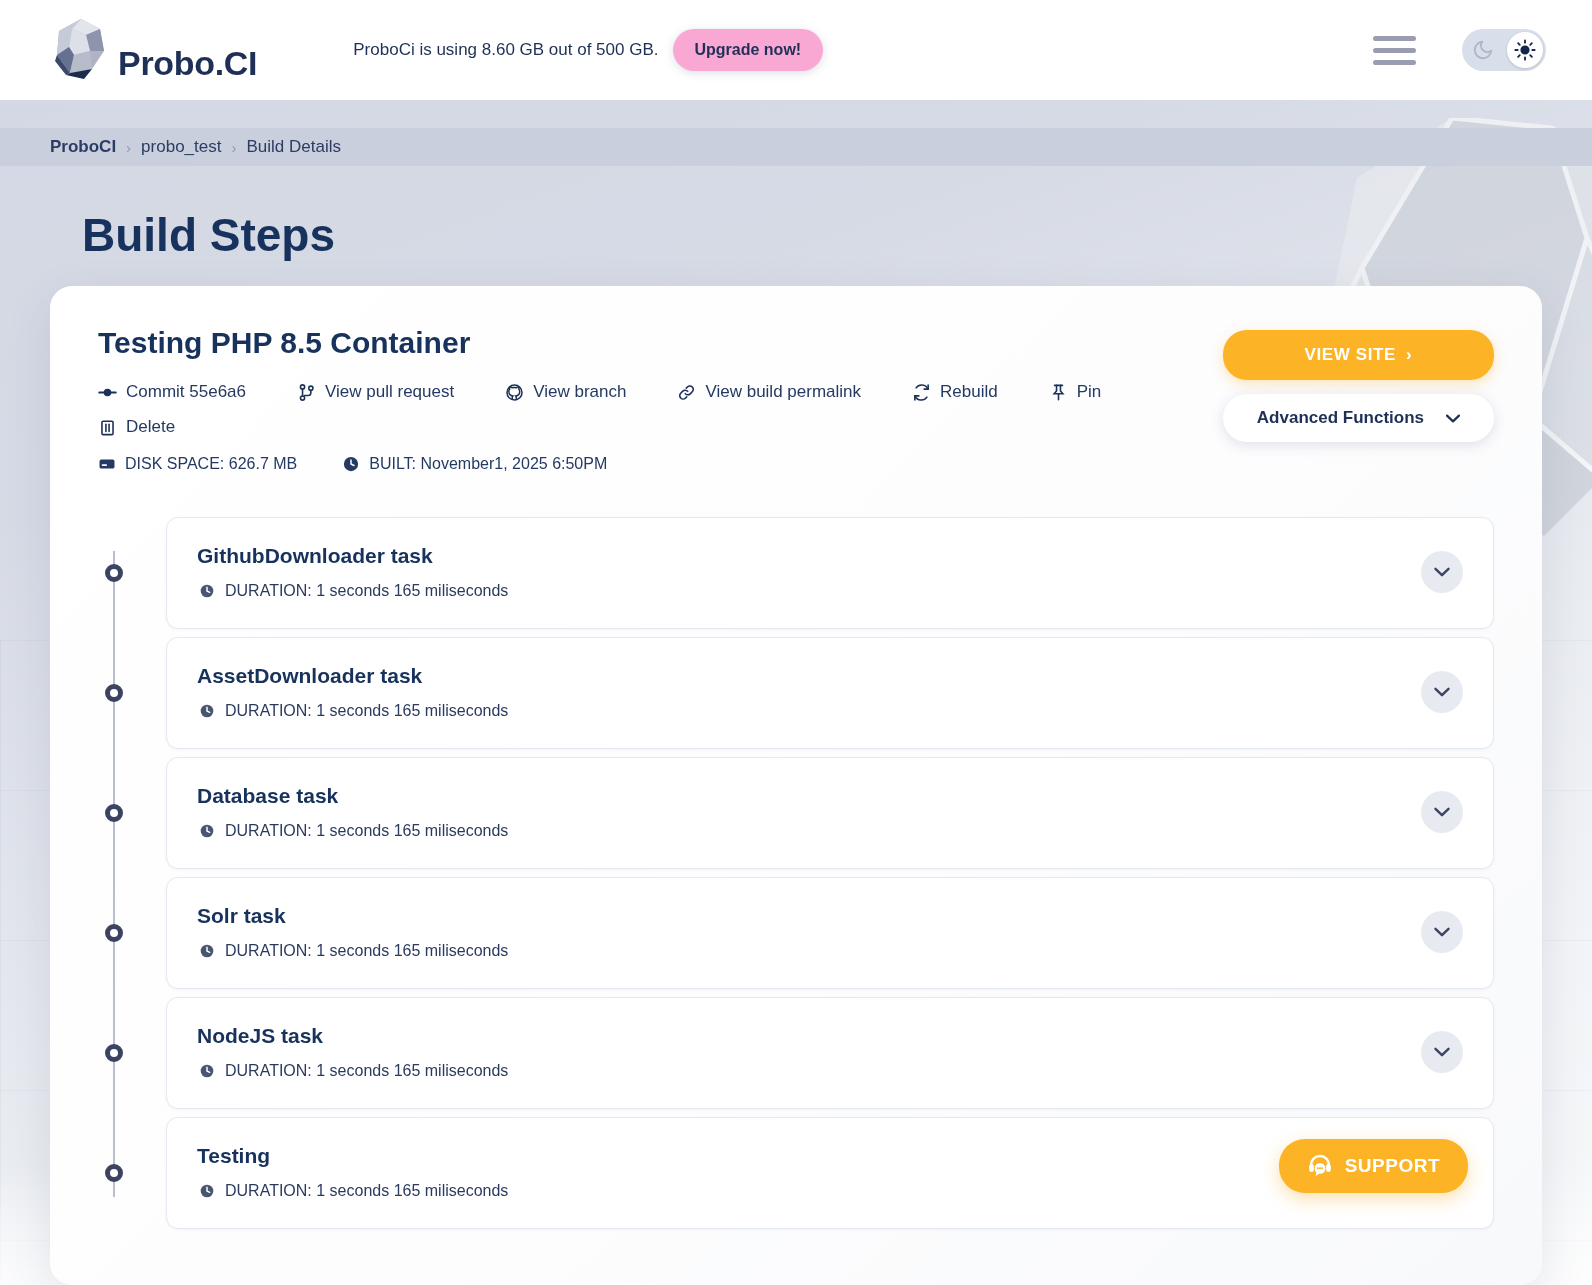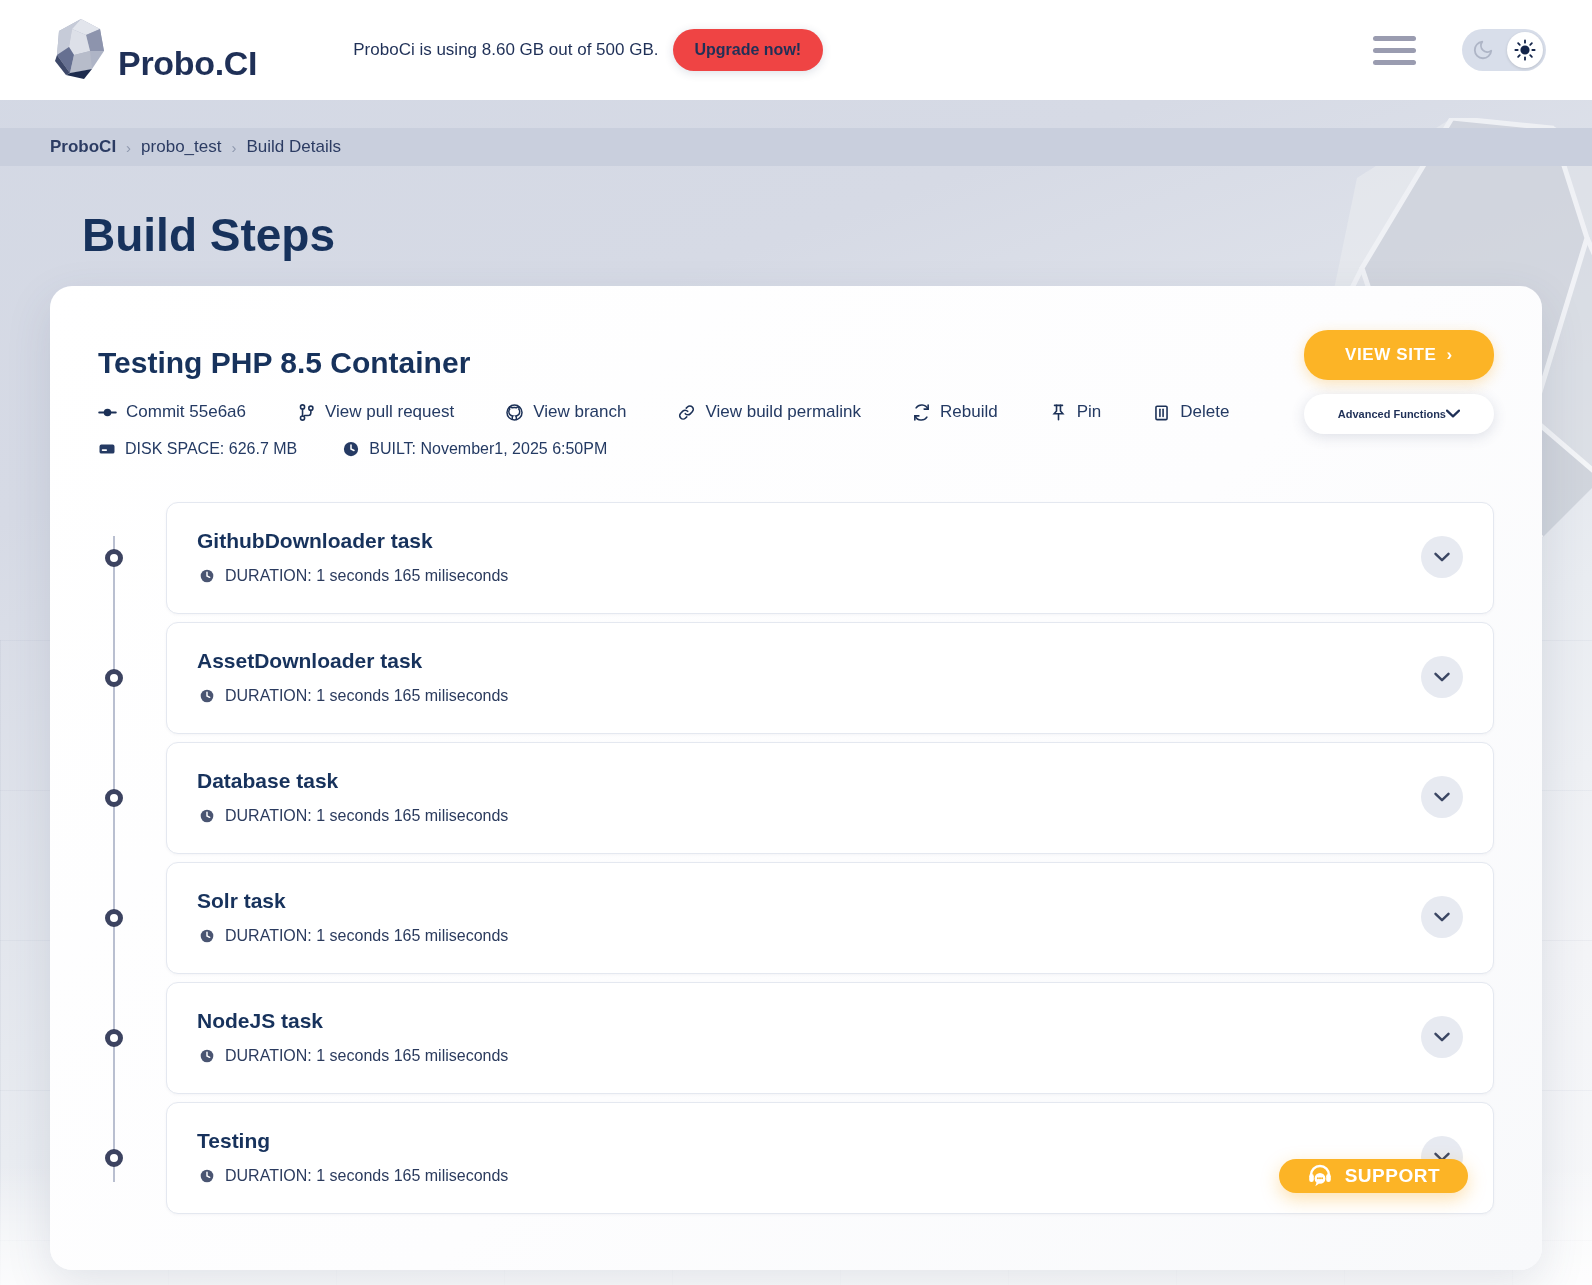--- a/index.html
+++ b/index.html
@@ -51,21 +51,21 @@
   }
   .brand { display: flex; align-items: flex-end; gap: 6px; }
   .brand-logo { width: 62px; height: 66px; display:block; }
   .brand-name {
     font-size: 34px; font-weight: bold; color: #1f3057;
     letter-spacing: -0.3px;
   }
   .usage-wrap { display: flex; align-items: center; gap: 14px; margin-left: 96px; }
   .usage-text { font-size: 17px; color: #1f3057; }
   .upgrade-btn {
-    background: #ef4444; border: none;
+    background: #f9a8d4; border: none;
     border-radius: 22px;
     padding: 12px 22px;
     font-size: 16px; font-weight: bold; color: #1f3057;
     font-family: inherit;
     box-shadow: 0 2px 10px rgba(45,60,100,.16);
     cursor: pointer;
   }
   .top-right { margin-left: auto; display: flex; align-items: center; gap: 42px; }
   .hamburger { display: flex; flex-direction: column; gap: 7px; cursor: pointer; padding: 4px; }
   .hamburger span { display:block; width: 43px; height: 5px; border-radius: 3px; background: #9a9cb0; }
@@ -113,21 +113,20 @@
     border-radius: 22px;
     box-shadow: 0 16px 46px rgba(60,75,110,.13);
     padding: 40px 48px 48px 48px;
     position: relative;
   }
   .card-head { display: flex; align-items: flex-start; }
   .card-head-left { flex: 1; min-width: 0; }
   .build-title {
     font-size: 30px; font-weight: bold; color: #17325c;
     margin-bottom: 22px;
-    margin-top: 20px;
   }
   .meta-row { display: flex; align-items: center; flex-wrap: wrap; gap: 15px; }
   .meta-item {
     display: flex; align-items: center; gap: 9px;
     font-size: 17px; color: #243a63;
     margin-right: 36px;
     cursor: pointer;
   }
   .meta-item.static { cursor: default; }
   .meta-row.second { margin-top: 18px; }
@@ -146,25 +145,25 @@
     padding: 15px 40px;
     font-family: inherit;
     cursor: pointer;
     display: flex; align-items: center; justify-content: center; gap: 10px;
     box-shadow: 0 4px 14px rgba(250,170,30,.3);
     white-space: nowrap;
   }
   .adv-btn {
     background: #ffffff;
     border: none; border-radius: 24px;
-    color: #1f3057; font-weight: bold; font-size: 11px;
+    color: #1f3057; font-weight: bold; font-size: 17px;
     padding: 14px 34px;
     font-family: inherit;
     cursor: pointer;
-    display: flex; align-items: center; justify-content: center; gap: 0;
+    display: flex; align-items: center; justify-content: center; gap: 22px;
     box-shadow: 0 3px 14px rgba(60,75,110,.16);
     white-space: nowrap;
   }
 
   
   .steps { margin-top: 44px; position: relative; padding-left: 68px; }
   .timeline-line {
     position: absolute; left: 15px; top: 34px; bottom: 32px;
     width: 2px; background: #b9bfd0;
   }
@@ -199,21 +198,21 @@
     background: #e7eaf1; border: none;
     display:flex; align-items:center; justify-content:center;
     cursor: pointer; flex: none;
   }
 
   
   .support-btn {
     position: absolute; right: 124px; bottom: 92px;
     z-index: 20;
     background: #fcb426; border: none; border-radius: 26px;
-    padding: 4px 28px;
+    padding: 14px 28px;
     display: flex; align-items: center; gap: 12px;
     color: #fff; font-weight: bold; font-size: 19px; letter-spacing: .5px;
     font-family: inherit; cursor: pointer;
     box-shadow: 0 6px 18px rgba(250,170,30,.35);
   }
 </style>
 </head>
 <body>
 
 <div class="bg-wrap">

